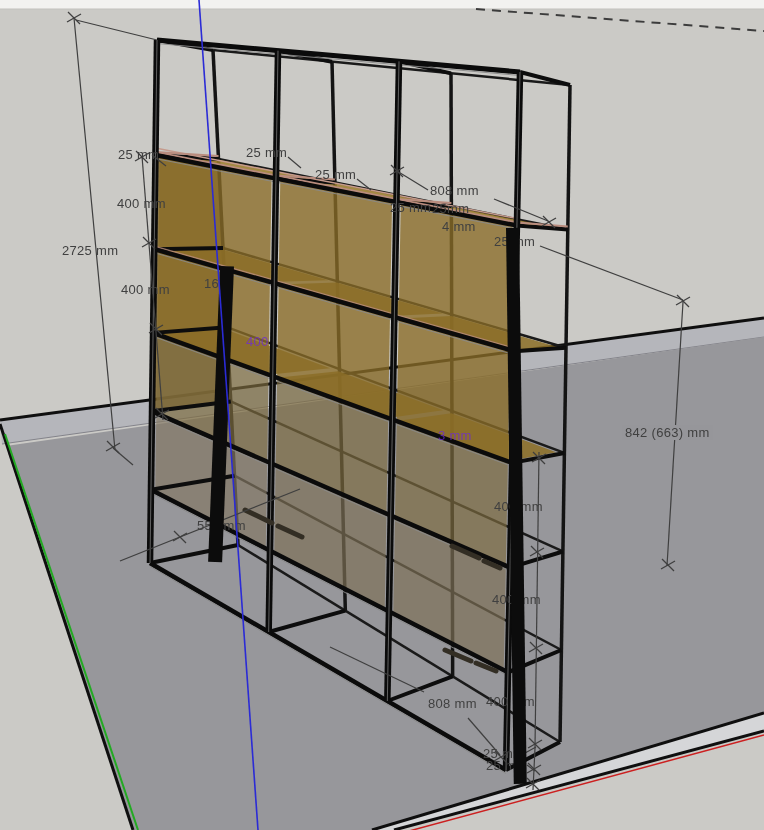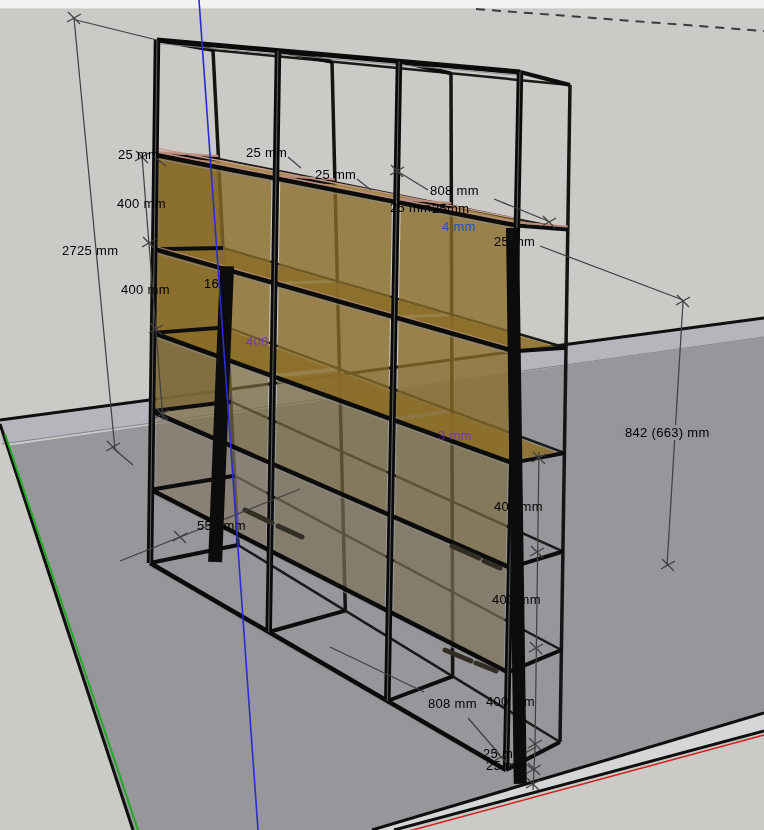--- a/index.html
+++ b/index.html
@@ -1,22 +1,22 @@
 <!DOCTYPE html>
 <html><head>
 <meta charset="utf-8">
 <style>
   html,body{margin:0;padding:0;background:#888;}
   #stage{position:relative;width:764px;height:830px;overflow:hidden;background:#cbcac6;
          font-family:"Liberation Sans",sans-serif;}
   #scene,#overlay{position:absolute;left:0;top:0;}
   #scene{z-index:1;}
   #labels{position:absolute;left:0;top:0;width:764px;height:830px;z-index:2;pointer-events:none;}
-  .dim{position:absolute;font-size:13px;color:#000000;white-space:nowrap;letter-spacing:.3px;}
-  .faint{color:#1d4ed8;}
+  .dim{position:absolute;font-size:13px;color:#404040;white-space:nowrap;letter-spacing:.3px;}
+  .faint{color:#404040;}
   .faint2{color:#6d28d9;opacity:.75;}
   .bgpatch{background:#96969a;padding:0 3px;}
   .occluder{position:absolute;background:#0c0c0c;z-index:3;transform-origin:top left;}
   #overlay{z-index:4;pointer-events:none;}
 </style>
 </head>
 <body>
 
 <div id="stage">
 

